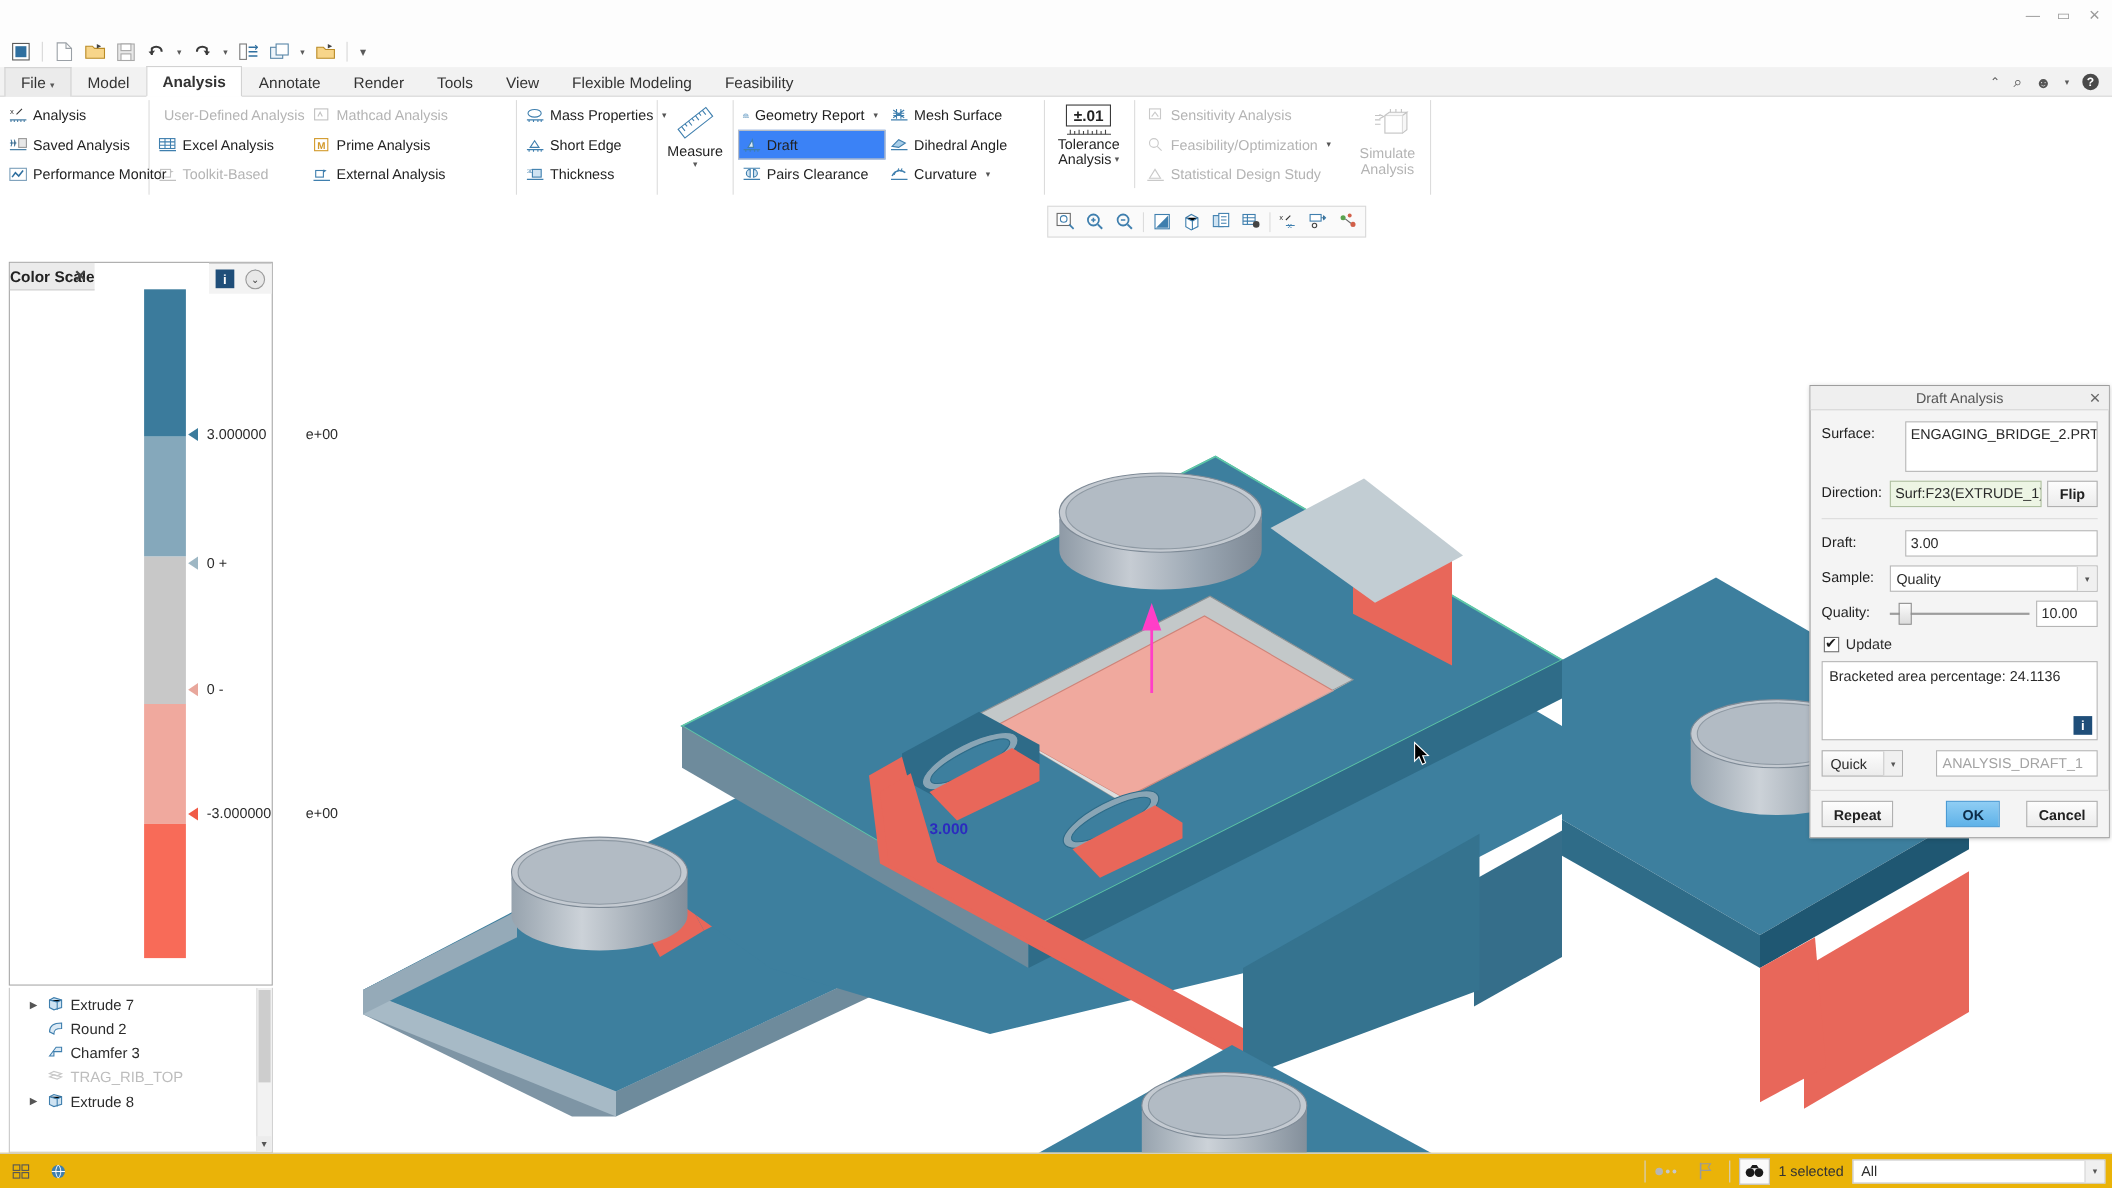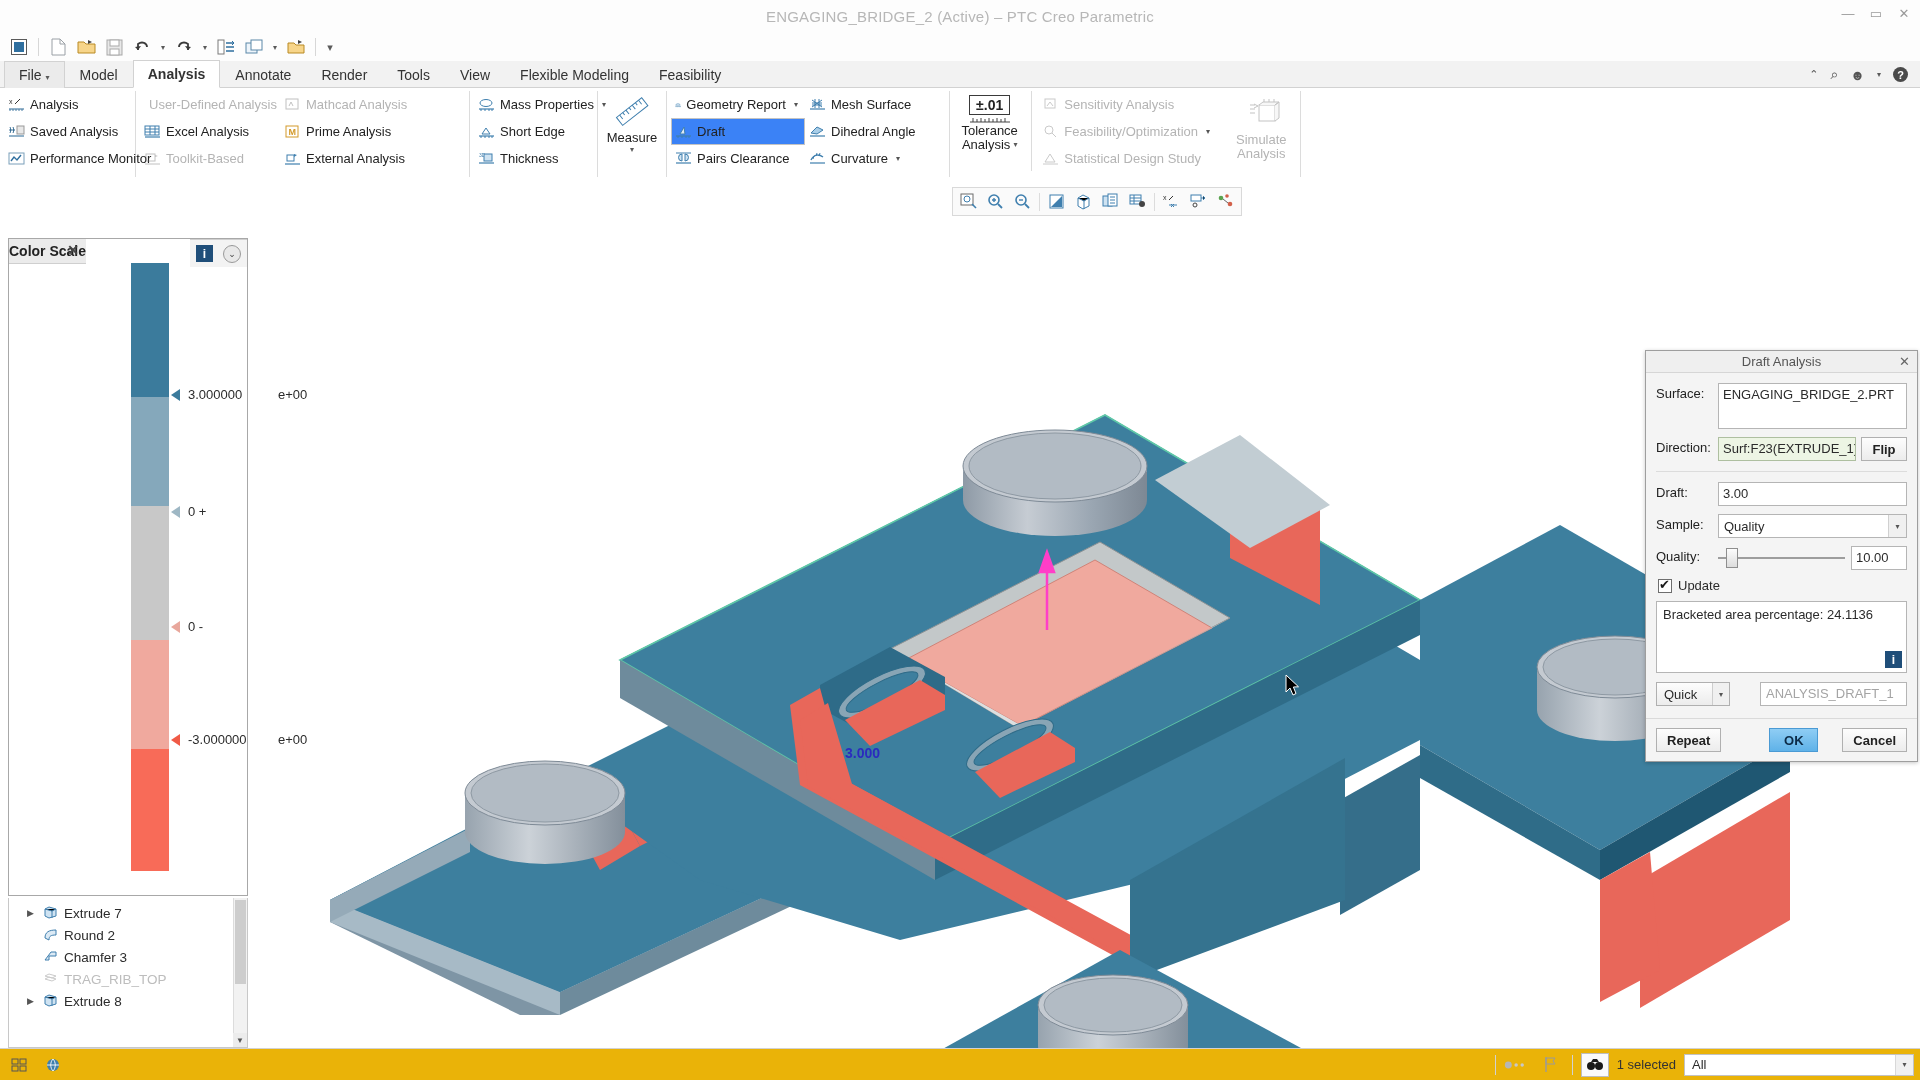--- a/index.html
+++ b/index.html
@@ -120,21 +120,21 @@
     border:1px solid #9e9e9e; z-index:40; box-shadow:0 1px 4px rgba(0,0,0,.22);
   }
   .dlg-title{ height:22px; background:#efefef; border-bottom:1px solid #d6d6d6;
     display:flex; align-items:center; justify-content:center; position:relative;
     font-size:13px; color:#555;}
   .dlg-close{ position:absolute; right:7px; font-size:13px; color:#666;}
   .dlg-body{ padding:10px 10px 8px 10px;}
   .frow{ display:flex; align-items:flex-start; margin-bottom:8px;}
   .flabel{ width:62px; font-size:13px; padding-top:3px; color:#222;}
   .finput{ flex:1; border:1px solid #b5b5b5; background:#fff; font-size:13px;
-     padding:3px 4px; height:24px; overflow:hidden; white-space:nowrap;}
+     padding:3px 4px; height:24px; overflow:hidden; white-space:nowrap;margin-left:14px;}
   .finput.tall{ height:46px;}
   .fsel-green{ flex:1; border:1px solid #aebfa0; background:#edf5e4; font-size:13px;
      padding:3px 4px; height:24px; overflow:hidden; white-space:nowrap;}
   .btn{ border:1px solid #b0b0b0; background:linear-gradient(#fdfdfd,#ececec);
     font-size:13px; padding:3px 10px; height:24px; font-weight:bold; color:#222;}
   .dd-select{ flex:1; border:1px solid #b5b5b5; background:#fff; height:24px; font-size:13px;
     display:flex; align-items:center; padding-left:5px; position:relative;}
   .dd-select .arw{ position:absolute; right:0; top:0; bottom:0; width:18px; background:#f0f0f0;
     border-left:1px solid #d0d0d0; display:flex;align-items:center;justify-content:center;
     font-size:8px;color:#555;}
@@ -176,21 +176,20 @@
   .sb-filter .arw{ position:absolute; right:0;top:0;bottom:0;width:18px;background:#f0f0f0;
     border-left:1px solid #d8d8d8; display:flex;align-items:center;justify-content:center;
     font-size:8px;color:#555;}
   .dimlabel{ position:absolute; font-family:"Liberation Sans",sans-serif; font-size:14px;
     color:#2b2bbf; font-weight:bold;}
 </style>
 </head>
 <body>
 
 <div class="titlebar">
-  <div class="title-text">ENGAGING_BRIDGE_2 (Active) – PTC Creo Parametric</div>
   <div class="win-btns">
     <div class="win-btn">—</div>
     <div class="win-btn">▭</div>
     <div class="win-btn">✕</div>
   </div>
 </div>
 
 <div class="qat">
   <div class="ic">
     <svg width="18" height="18" viewBox="0 0 18 18">

